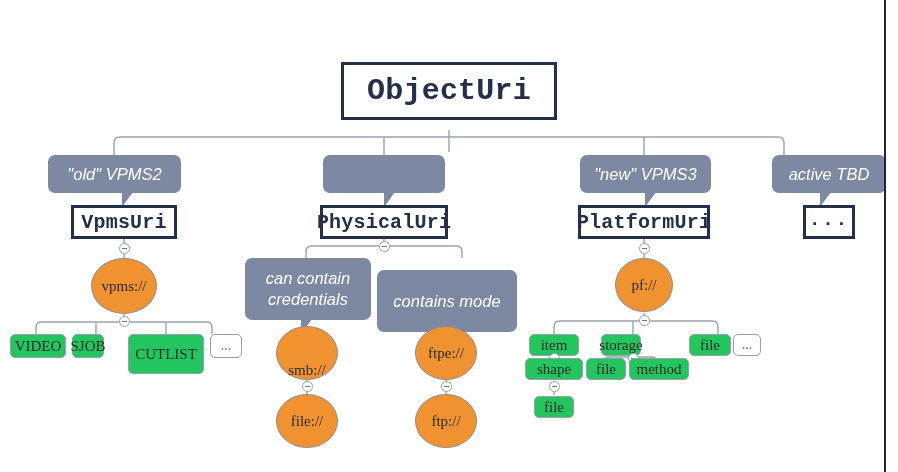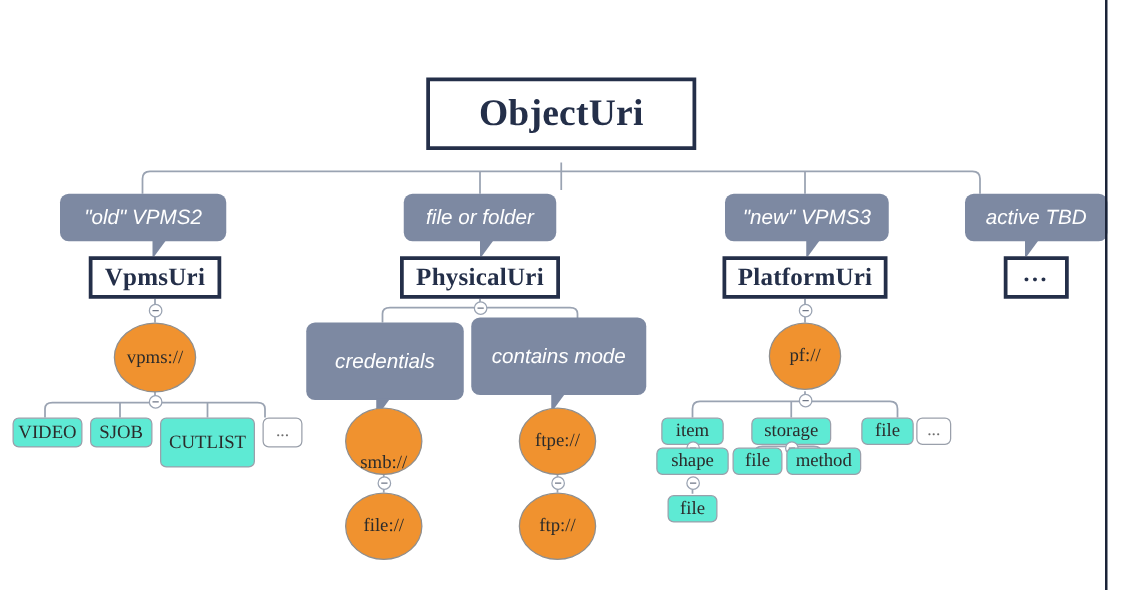--- a/index.html
+++ b/index.html
@@ -26,21 +26,21 @@
   }
 
   
   .node{position:absolute;box-sizing:border-box;display:flex;
         align-items:center;justify-content:center;text-align:center;}
 
   
   .classbox{
     background:#ffffff;
     border:3px solid #242f49;
-    font-family:Liberation Serif, serif;
+    font-family:Liberation Mono, monospace;
     font-weight:bold;
     color:#242f49;
     font-size:20px;
     letter-spacing:.2px;
   }
   .classbox.small{font-size:19px;letter-spacing:2px;padding-bottom:4px;}
 
   
   .rootbox{font-size:30px;}
 
@@ -68,21 +68,21 @@
     background:#f0922f;
     border:1px solid #8f8f8f;
     border-radius:50%;
     font-family:"Liberation Serif", serif;
     color:#2b2b2b;
     font-size:15px;
   }
 
   
   .leafbox{
-    background:#5eead4;
+    background:#22c55e;
     border:1px solid #9aa0ab;
     border-radius:5px;
     font-family:"Liberation Serif", serif;
     color:#2b2b2b;
     font-size:15px;
   }
   .leafbox.caps{font-size:15px;}
   .leafbox.blank{background:#ffffff;color:#6e6e6e;font-size:14px;}
 
   
@@ -143,21 +143,20 @@
   <div class="node classbox rootbox" style="left:341px;top:62px;width:216px;height:58px;">
     <span>ObjectUri</span>
   </div>
 
   <div class="node callout" style="left:48px;top:155px;width:133px;height:38px;">
     <span>"old" VPMS2</span>
     <span class="tail" style="left:74px;"></span>
   </div>
 
   <div class="node callout" style="left:323px;top:155px;width:122px;height:38px;">
-    <span>file or folder</span>
     <span class="tail" style="left:61px;"></span>
   </div>
 
   <div class="node callout" style="left:580px;top:155px;width:131px;height:38px;">
     <span>"new" VPMS3</span>
     <span class="tail" style="left:65px;"></span>
   </div>
 
   <div class="node callout" style="left:772px;top:155px;width:114px;height:38px;">
     <span>active TBD</span>
@@ -184,36 +183,37 @@
   </div>
 
   <div class="node ellipse" style="left:91px;top:258px;width:66px;height:56px;">
     <span>vpms://</span>
   </div>
   <div class="toggle" style="left:119px;top:316px;"></div>
 
   <div class="node leafbox caps" style="left:10px;top:334px;width:56px;height:24px;">
     <span>VIDEO</span>
   </div>
-  <div class="node leafbox caps" style="left:72px;top:334px;width:50px;height:24px;align-items:center;">
+  <div class="node leafbox caps" style="left:72px;top:334px;width:32px;height:24px;align-items:center;">
     <span>SJOB</span>
   </div>
   <div class="node leafbox caps" style="left:128px;top:334px;width:76px;height:40px;">
     <span>CUTLIST</span>
   </div>
   <div class="node leafbox blank" style="left:210px;top:334px;width:32px;height:24px;">
     <span>...</span>
   </div>
 
   <div class="node callout" style="left:245px;top:258px;width:126px;height:62px;">
+    <span>can contain</span>
     <span>credentials</span>
     <span class="tail" style="left:56px;"></span>
   </div>
 
-  <div class="node callout" style="left:377px;top:254px;width:140px;height:62px;">
+  <div class="node callout" style="left:377px;top:270px;width:140px;height:62px;">
     <span>contains mode</span>
     <span class="tail" style="left:64px;"></span>
   </div>
 
   <div class="node ellipse" style="left:276px;top:326px;width:62px;height:54px;align-items:flex-end;">
     <span>smb://</span>
   </div>
   <div class="toggle" style="left:302px;top:381px;"></div>
   <div class="node ellipse" style="left:276px;top:394px;width:62px;height:54px;">
     <span>file://</span>
@@ -228,21 +228,21 @@
   </div>
 
   <div class="node ellipse" style="left:615px;top:258px;width:58px;height:54px;">
     <span>pf://</span>
   </div>
   <div class="toggle" style="left:639px;top:315px;"></div>
 
   <div class="node leafbox" style="left:529px;top:334px;width:50px;height:22px;">
     <span>item</span>
   </div>
-  <div class="node leafbox" style="left:601px;top:334px;width:64px;height:22px;">
+  <div class="node leafbox" style="left:601px;top:334px;width:40px;height:22px;">
     <span>storage</span>
   </div>
   <div class="node leafbox" style="left:689px;top:334px;width:42px;height:22px;">
     <span>file</span>
   </div>
   <div class="node leafbox blank" style="left:733px;top:334px;width:28px;height:22px;">
     <span>...</span>
   </div>
 
   <div class="toggle" style="left:549px;top:353px;"></div>

